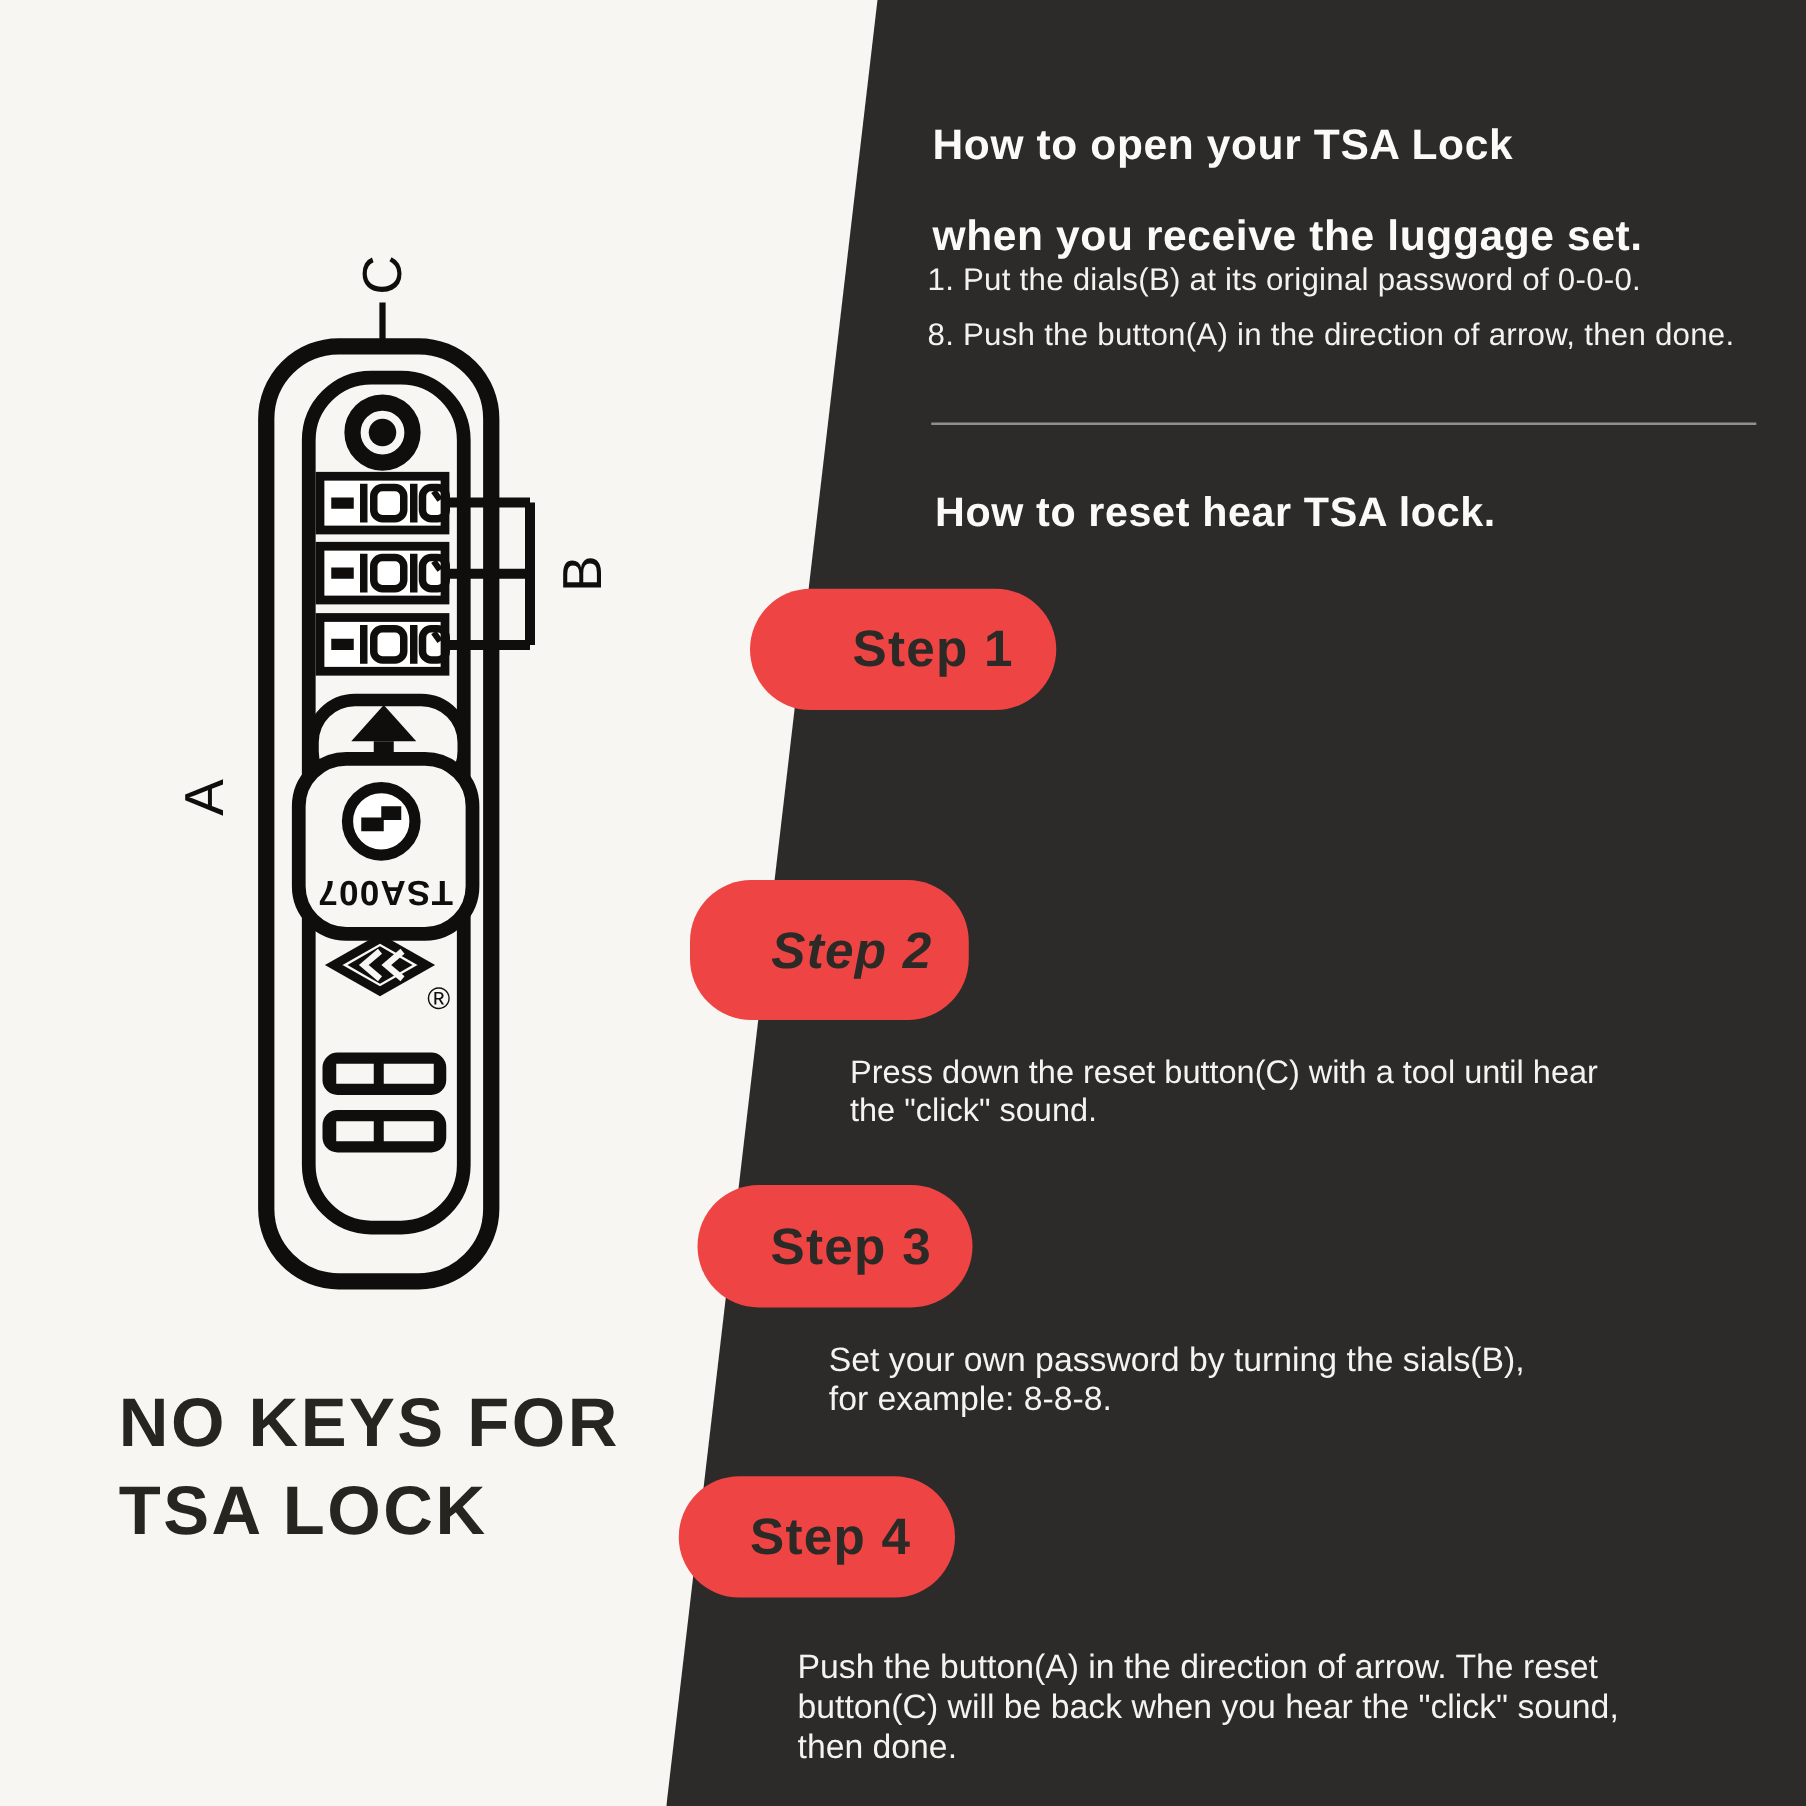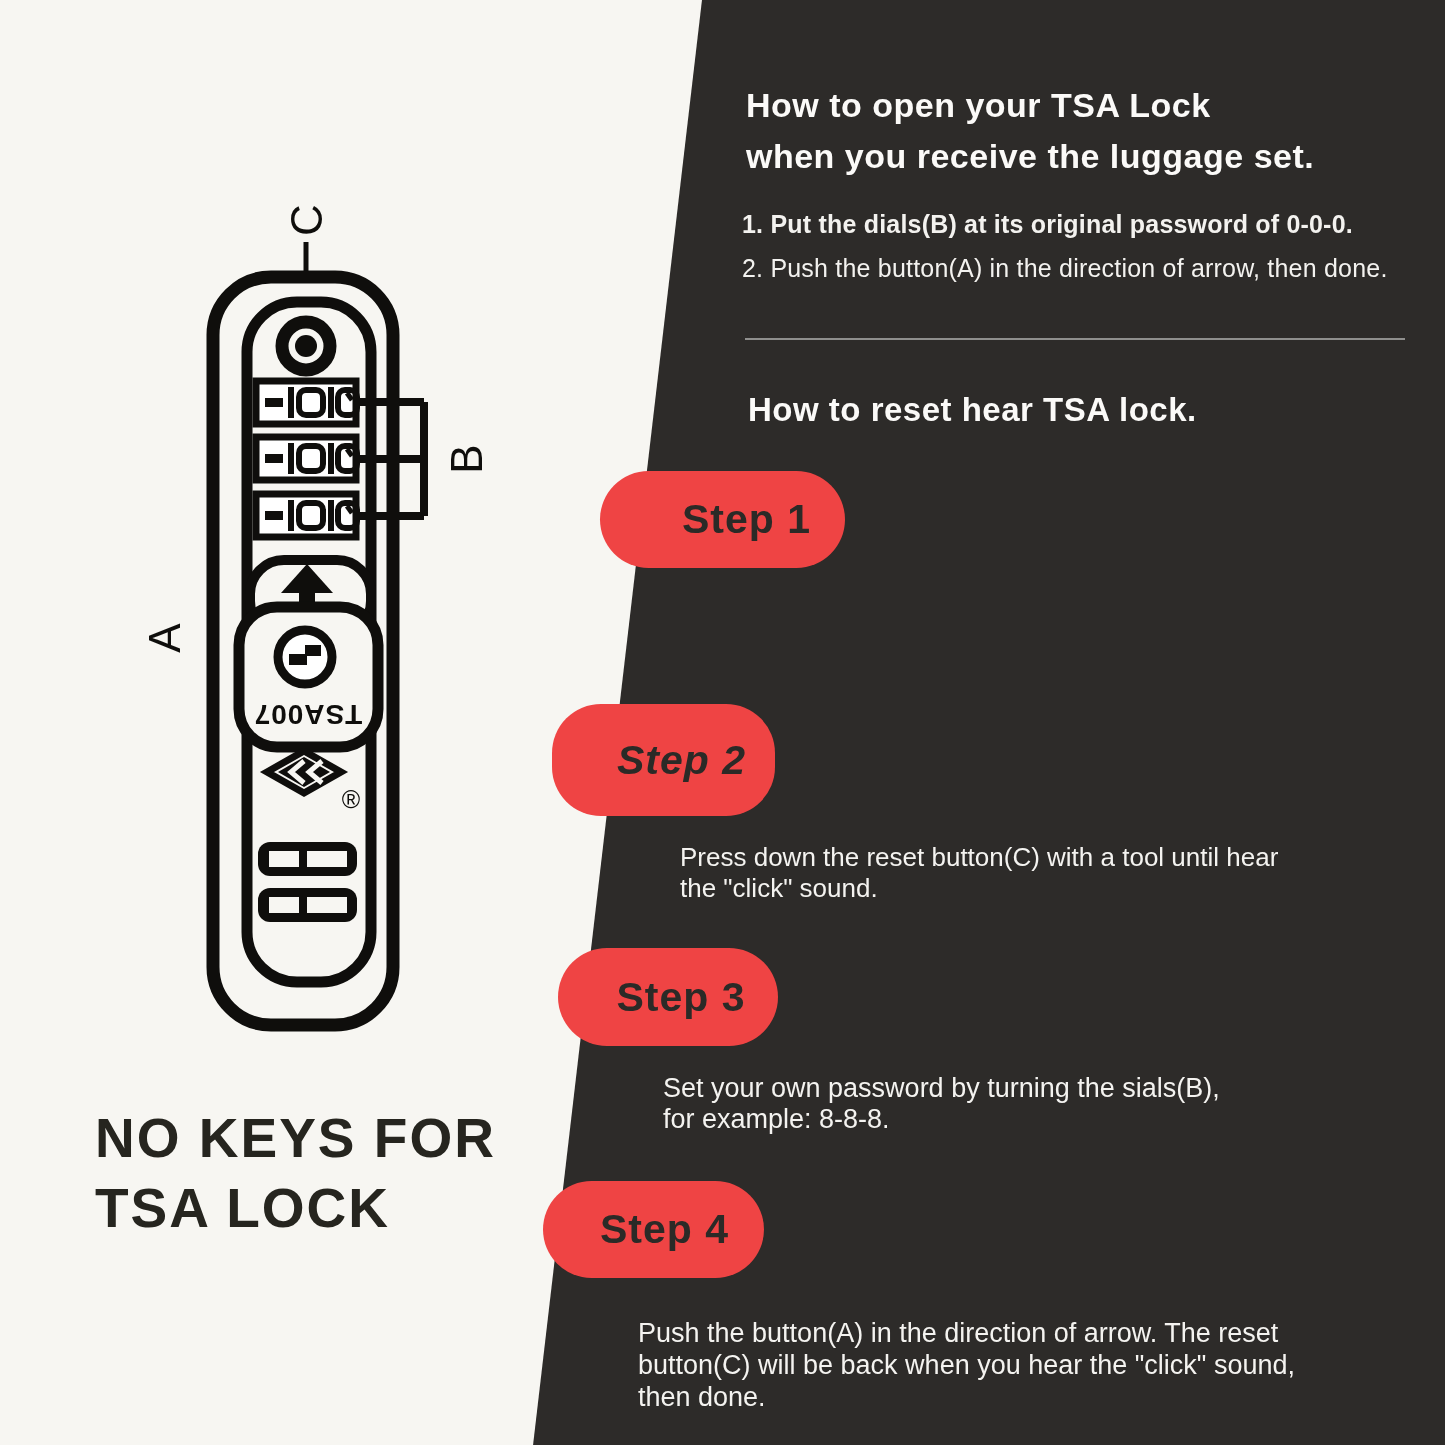--- a/index.html
+++ b/index.html
@@ -7,25 +7,25 @@
     position:relative;width:1445px;height:1445px;overflow:hidden;
     background:#f7f6f2;font-family:"Liberation Sans",sans-serif;
   }
   .dark-panel{
     position:absolute;inset:0;background:#2d2b29;
     clip-path:polygon(48.58% 0, 100% 0, 100% 100%, 36.89% 100%);
   }
   .abs{position:absolute;}
   .h1{
     left:746px;top:80px;width:680px;
-    font-size:34px;line-height:51px;font-weight:bold;color:#fbfaf8;
+    font-size:34px;line-height:73px;font-weight:bold;color:#fbfaf8;
     white-space:pre-line;letter-spacing:.5px;
   }
   .list-item{left:742px;font-size:25px;color:#f3f2ef;letter-spacing:.2px;}
-  .item-1{top:210px;font-weight:bold;}
+  .item-1{top:210px;}
   .item-2{top:254px;}
   .divider{left:745px;top:338px;width:660px;height:2px;background:#8f8f8d;}
   .h2{left:748px;top:391px;font-size:33px;font-weight:bold;color:#fbfaf8;letter-spacing:.5px;}
   .pill{
     background:#ef4444;border-radius:49px;display:flex;align-items:center;justify-content:center;
     color:#2b2a27;font-weight:bold;font-size:41px;letter-spacing:1px;box-sizing:border-box;
   }
   .pill-1{left:600px;top:471px;width:245px;height:97px;padding-left:48px;}
   .pill-2{left:552px;top:704px;width:223px;height:112px;padding-left:36px;font-style:italic;}
   .pill-3{left:558px;top:948px;width:220px;height:98px;padding-left:26px;}
@@ -126,21 +126,21 @@
       <rect x="207" y="707" width="40" height="16" fill="#f7f6f2"></rect>
     </g>
   </svg>
 
   <div class="caption abs">NO KEYS FOR
 TSA LOCK</div>
 
   <div class="h1 abs">How to open your TSA Lock
 when you receive the luggage set.</div>
   <div class="list-item item-1 abs">1. Put the dials(B) at its original password of 0-0-0.</div>
-  <div class="list-item item-2 abs">2. Push the button(A) in the direction of arrow, then done.</div>
+  <div class="list-item item-2 abs">8. Push the button(A) in the direction of arrow, then done.</div>
 
   <div class="divider abs"></div>
 
   <div class="h2 abs">How to reset hear TSA lock.</div>
 
   <div class="pill pill-1 abs">
     <span>Step 1</span>
   </div>
 
   <div class="pill pill-2 abs">

